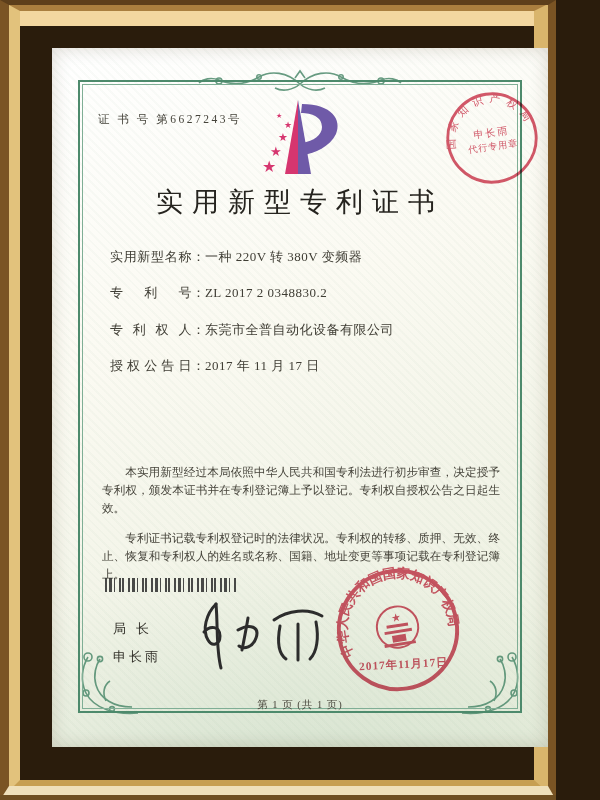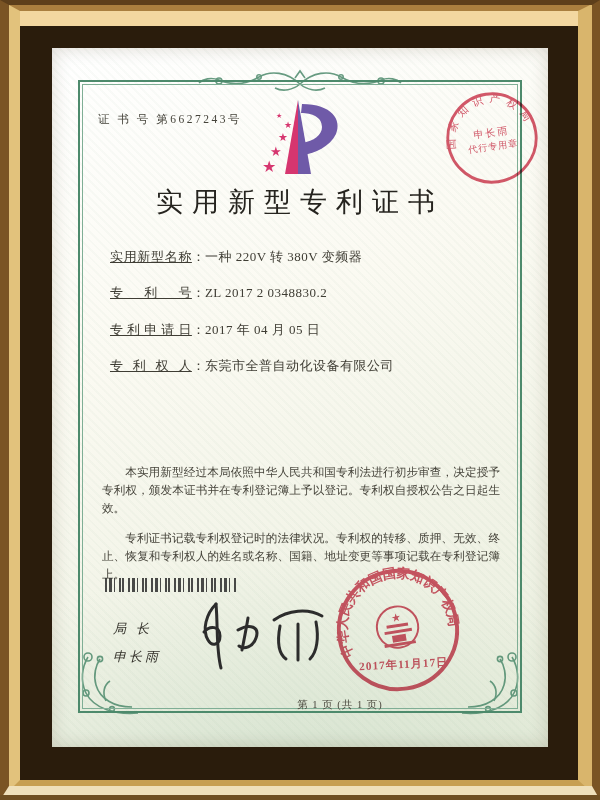--- a/index.html
+++ b/index.html
@@ -1,18 +1,18 @@
 <!DOCTYPE html>
 <html><head>
 <meta charset="utf-8">
 <style>
   html,body{margin:0;padding:0;}
   body{width:600px;height:800px;overflow:hidden;background:#2a1c0c;
        font-family:"Liberation Serif","DejaVu Serif",serif;}
-  .photo{position:relative;width:600px;height:800px;}
+  .photo{position:relative;width:556px;height:800px;}
 
   
   .f1{position:absolute;inset:0;border-style:solid;
       border-width:6px 5px 6px 6px;
       border-color:#b08a45 #6a4c20 #150d04 #7b5a2c;}
   .f2{position:absolute;inset:0;border-style:solid;
       border-width:26px 16px 8px 18px;
       border-color:#f3d7a0 #a57a38 #8a6328 #9a7034;}
   .f3{position:absolute;inset:0;border-style:solid;
       border-width:11px 22px 20px 20px;
@@ -43,41 +43,41 @@
   
   .certno{position:absolute;left:46px;top:64px;font-size:11.5px;letter-spacing:2.5px;color:#45433a;}
 
   .logo{position:absolute;left:200px;top:46px;width:96px;height:88px;}
 
   .title{position:absolute;left:0;top:136px;width:100%;text-align:center;
          font-size:27px;font-weight:normal;letter-spacing:9px;color:#26241f;}
 
   .fields{position:absolute;left:58px;top:200px;width:400px;font-size:13px;color:#3f3d34;}
   .frow{height:36.4px;white-space:nowrap;}
-  .flabel{display:inline-block;width:6.3em;text-align:justify;text-align-last:justify;letter-spacing:.5px;text-decoration:underline;}
+  .flabel{display:inline-block;width:6.3em;text-align:justify;text-align-last:justify;letter-spacing:.5px;}
   .fvalue{letter-spacing:.5px;}
 
   .notice{position:absolute;left:38px;top:404px;width:422px;font-size:11.6px;
           line-height:1.56;text-align:justify;color:#46443b;}
   .notice p{margin:12px;text-indent:2em;}
 
   .barcode{position:absolute;left:53px;top:530px;width:132px;height:14px;opacity:.85;
            background:repeating-linear-gradient(90deg,
              #2b2b2b 0 2px,transparent 2px 4px,#2b2b2b 4px 7px,transparent 7px 9px,
              #2b2b2b 9px 10px,transparent 10px 14px,#2b2b2b 14px 16px,transparent 16px 17px,
              #2b2b2b 17px 19px,transparent 19px 23px);}
 
-  .director{position:absolute;left:61px;top:572px;font-size:13px;color:#33312a;font-style:italic;}
+  .director{position:absolute;left:61px;top:572px;font-size:13px;color:#33312a;}
   .director .t{letter-spacing:10px;}
   .director .n{margin-top:10px;letter-spacing:3px;}
 
   .signature{position:absolute;left:130px;top:544px;width:160px;height:84px;}
 
   .footer{position:absolute;left:0;top:650px;width:100%;text-align:center;
-          font-size:10.5px;letter-spacing:1px;color:#4a483e;padding-left:40px;}
+          font-size:10.5px;letter-spacing:1px;color:#4a483e;}
 
   .seal{position:absolute;mix-blend-mode:multiply;}
   .seal-small{left:392px;top:42px;width:96px;height:96px;transform:rotate(-8deg);opacity:.88;}
   .seal-big{left:282px;top:518px;width:128px;height:128px;transform:rotate(-9deg);opacity:.92;}
 </style>
 </head>
 <body>
 
 <div class="photo">
   <div class="f1"></div>
@@ -143,24 +143,24 @@
     <div class="title">实用新型专利证书</div>
 
     <div class="fields">
       <div class="frow">
         <span class="flabel">实用新型名称</span><span>：</span><span class="fvalue">一种 220V 转 380V 变频器</span>
       </div>
       <div class="frow">
         <span class="flabel">专利号</span><span>：</span><span class="fvalue">ZL 2017 2 0348830.2</span>
       </div>
       <div class="frow">
-        <span class="flabel">专利申请日</span><span>：</span><span class="fvalue">2017 年 04 月 05 日</span>
-      </div>
-      <div class="frow">
         <span class="flabel">专利权人</span><span>：</span><span class="fvalue">东莞市全普自动化设备有限公司</span>
+      </div>
+      <div class="frow">
+        <span class="flabel">授权公告日</span><span>：</span><span class="fvalue">2017 年 11 月 17 日</span>
       </div>
     </div>
 
     <div class="notice">
       <p>本实用新型经过本局依照中华人民共和国专利法进行初步审查，决定授予专利权，颁发本证书并在专利登记簿上予以登记。专利权自授权公告之日起生效。</p>
       <p>专利证书记载专利权登记时的法律状况。专利权的转移、质押、无效、终止、恢复和专利权人的姓名或名称、国籍、地址变更等事项记载在专利登记簿上。</p>
     </div>
 
     <div class="barcode"></div>
 

